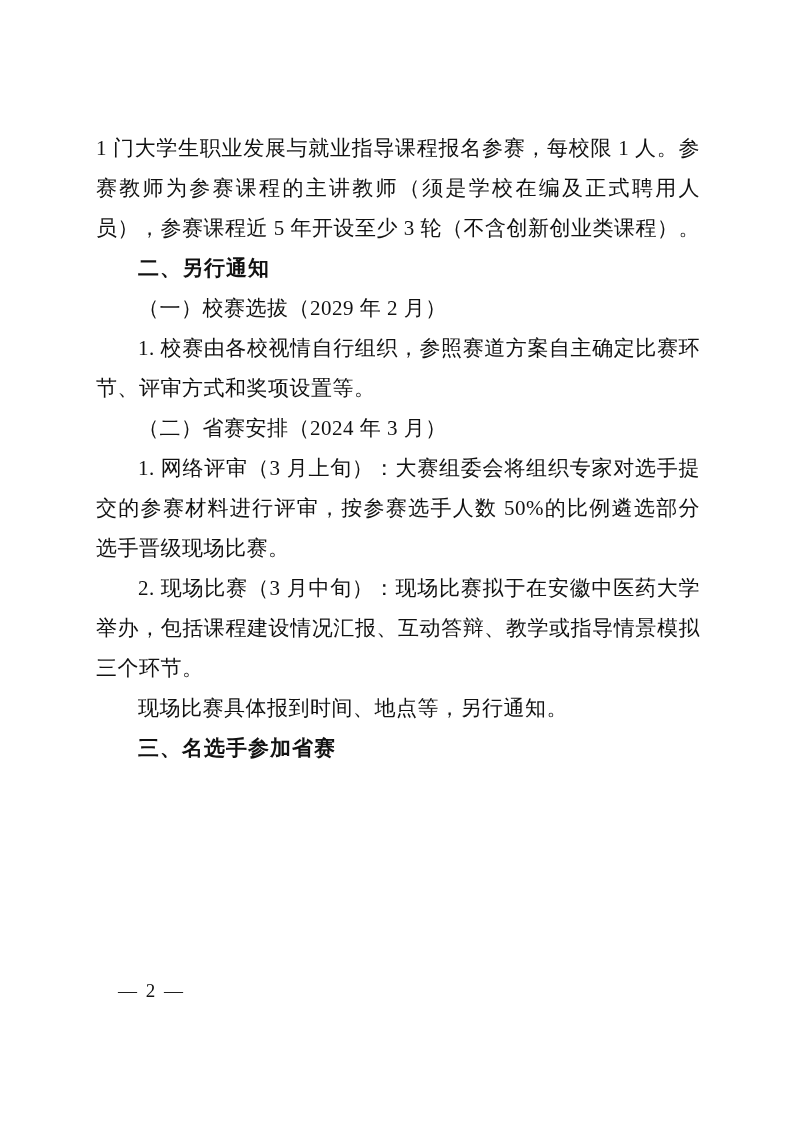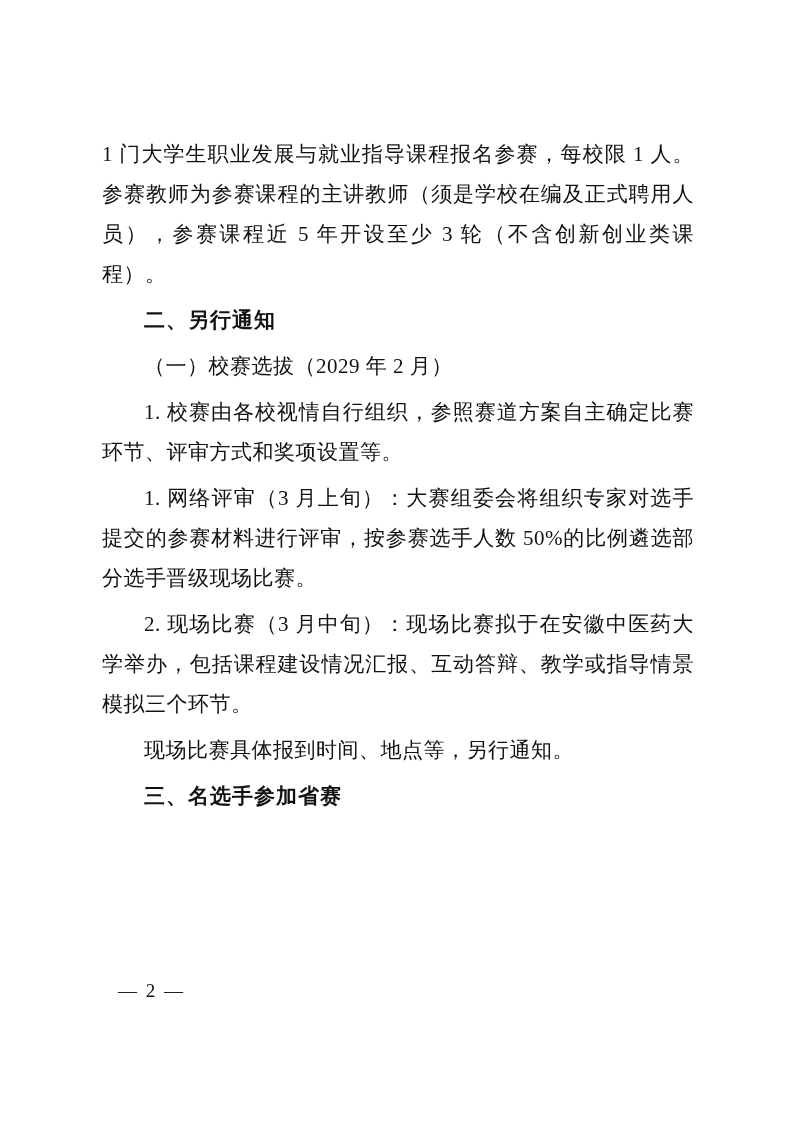--- a/index.html
+++ b/index.html
@@ -15,21 +15,21 @@
     overflow: hidden;
     color: #111111;
   }
   .content {
     position: absolute;
     left: 96px;
     top: 128px;
     width: 604px;
   }
   .content p {
-    margin: 6px;
+    margin: 0;
     font-family: "Liberation Serif", "DejaVu Serif", serif;
     font-size: 21px;
     line-height: 40px;
     text-align: justify;
     text-justify: inter-ideograph;
     letter-spacing: 0.5px;
     color: #111111;
   }
   .content p.indent {
     text-indent: 2em;
@@ -52,19 +52,20 @@
 </style>
 </head>
 <body>
 
 <div class="page">
   <div class="content">
     <p class="body-para">1 门大学生职业发展与就业指导课程报名参赛，每校限 1 人。参赛教师为参赛课程的主讲教师（须是学校在编及正式聘用人员），参赛课程近 5 年开设至少 3 轮（不含创新创业类课程）。</p>
     <p class="heading">二、另行通知</p>
     <p class="indent">（一）校赛选拔（2029 年 2 月）</p>
     <p class="indent">1. 校赛由各校视情自行组织，参照赛道方案自主确定比赛环节、评审方式和奖项设置等。</p>
+    <p class="indent">（二）省赛安排（2024 年 3 月）</p>
     <p class="indent">1. 网络评审（3 月上旬）：大赛组委会将组织专家对选手提交的参赛材料进行评审，按参赛选手人数 50%的比例遴选部分选手晋级现场比赛。</p>
     <p class="indent">2. 现场比赛（3 月中旬）：现场比赛拟于在安徽中医药大学举办，包括课程建设情况汇报、互动答辩、教学或指导情景模拟三个环节。</p>
     <p class="indent">现场比赛具体报到时间、地点等，另行通知。</p>
     <p class="heading">三、名选手参加省赛</p>
   </div>
   <div class="page-number">— 2 —</div>
 </div>
 
 </body></html>

